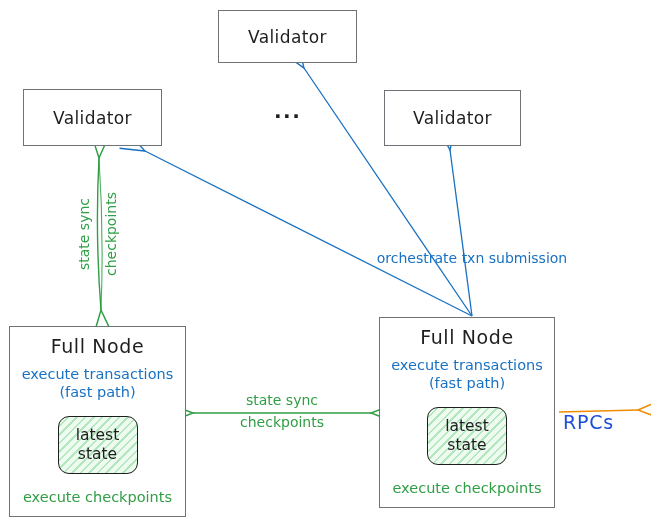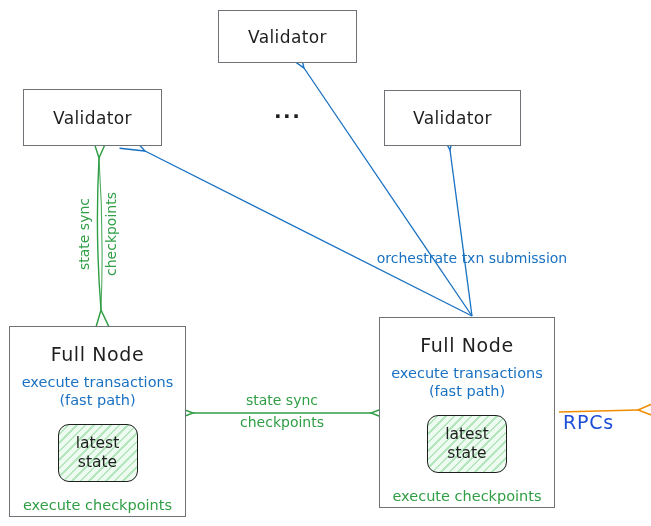--- a/index.html
+++ b/index.html
@@ -27,21 +27,21 @@
     align-items: center;
     justify-content: center;
   }
   .validator {
     font-size: 17px;
     letter-spacing: 0.4px;
   }
   .fullnode {
     flex-direction: column;
     justify-content: flex-start;
-    padding-top: 16px;
+    padding-top: 8px;
   }
   .fn-title {
     font-size: 19px;
     letter-spacing: 0.6px;
     margin-bottom: 9px;
   }
   .fn-blue {
     color: #1971c2;
     font-size: 14.5px;
     line-height: 1.24;

